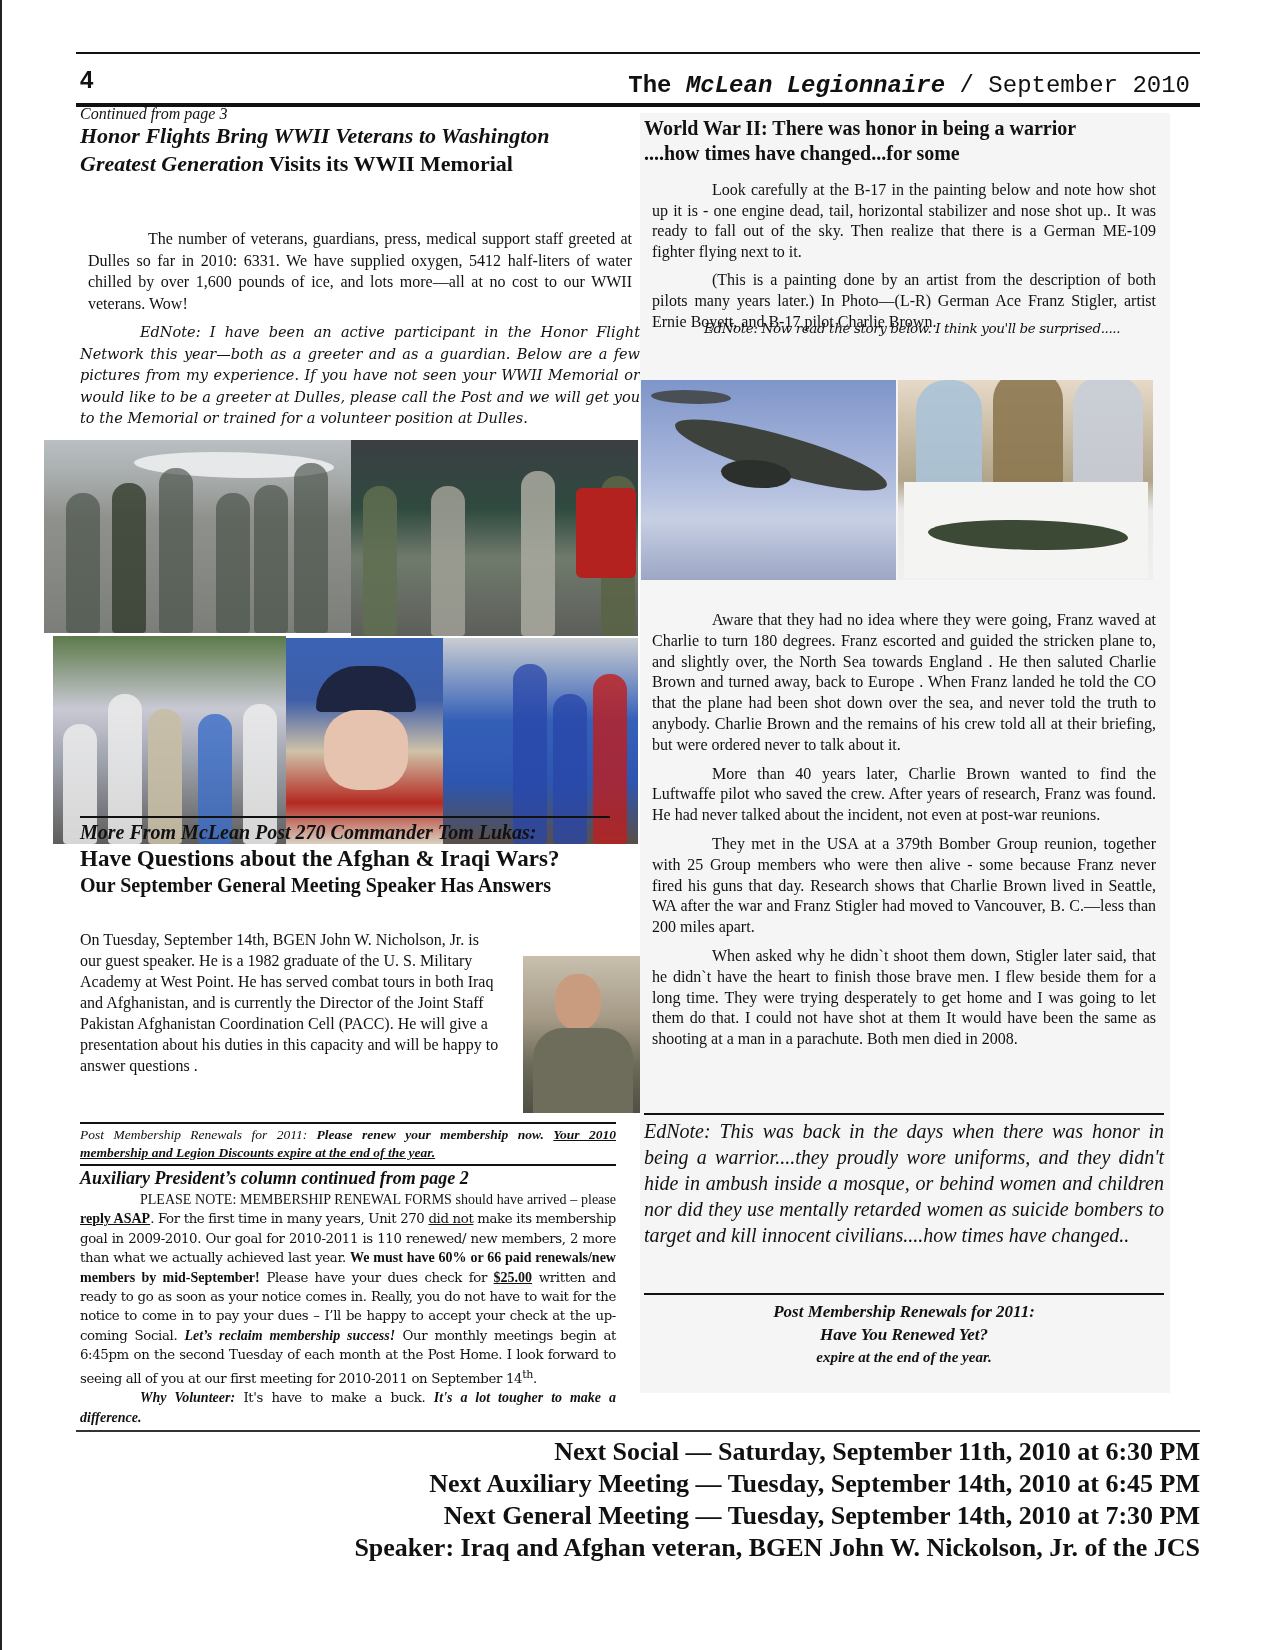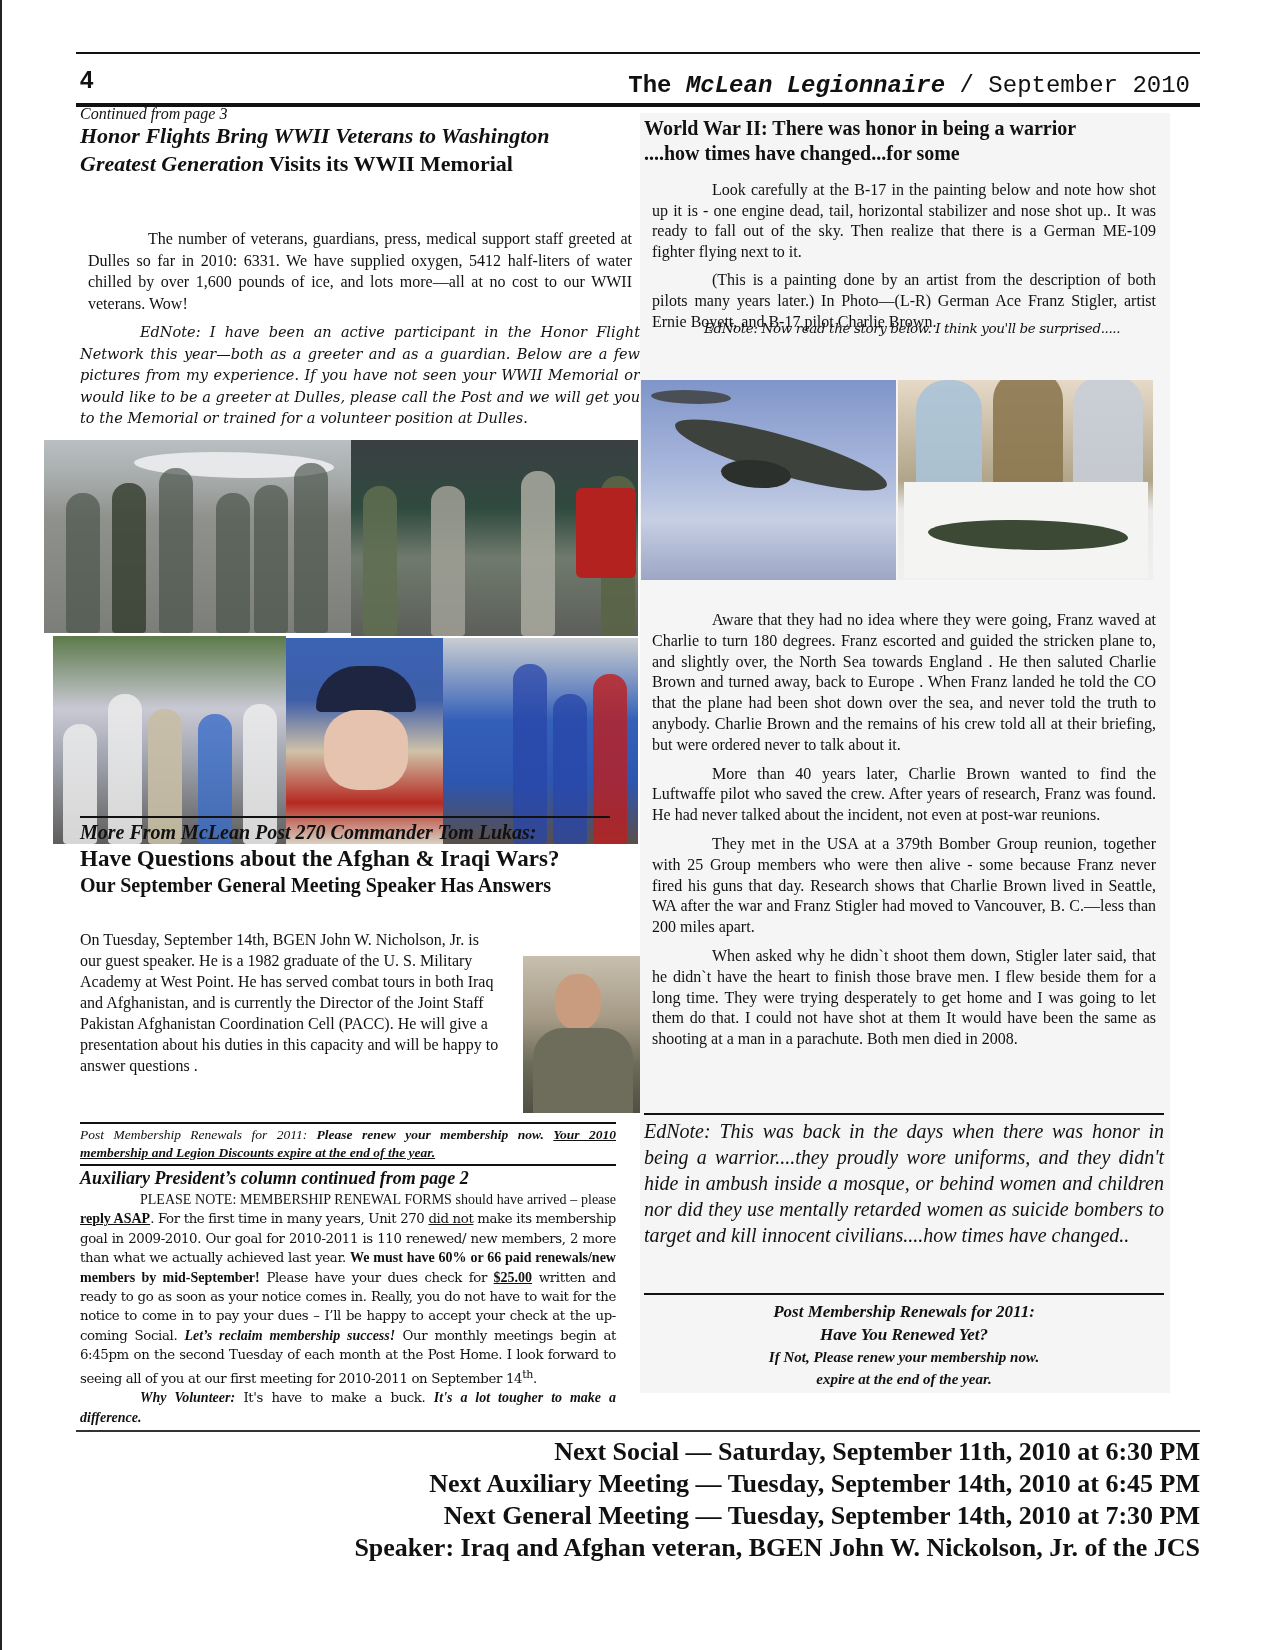--- a/index.html
+++ b/index.html
@@ -180,21 +180,20 @@
   <p class="body14 indent" style="line-height:20.8px;">They met in the  USA at a 379th Bomber Group reunion, together with 25 Group members who were then alive - some because Franz never fired his guns that day. Research shows that Charlie Brown lived in Seattle, WA after the war and Franz Stigler had moved to Vancouver, B. C.—less than 200 miles apart.</p>
   <p class="body14 indent" style="line-height:20.8px;">When asked why he didn`t shoot them down, Stigler later said, that he didn`t have the heart to finish those brave men. I flew beside them for a long time. They were trying desperately to get home and I was going to let them do that. I could not have shot at them  It would have been the same as shooting at a man in a parachute. Both men died in 2008.</p>
 </div>
 
 <div class="sec-rule" style="left:644px; top:1113px; width:520px;"></div>
 <div class="r-ednote2">EdNote: This was back in the days when there was honor in being a warrior....they proudly wore uniforms, and they didn't hide in ambush inside a mosque, or behind women and children nor did they use mentally retarded women as suicide bombers to target and kill innocent civilians....how times have changed..</div>
 <div class="sec-rule" style="left:644px; top:1293px; width:520px;"></div>
 <div class="r-renew">
   <div class="l1">Post Membership Renewals for 2011:</div>
   <div class="l1">Have You Renewed Yet?</div>
-  <div class="l2">If Not, Please renew your membership now.</div>
   <div class="l2">expire at the end of the year.</div>
 </div>
 
 <div class="bottom-rule"></div>
 <div class="events">
   <div>Next Social — Saturday, September 11th, 2010 at 6:30 PM</div>
   <div>Next Auxiliary Meeting — Tuesday, September 14th, 2010 at 6:45 PM</div>
   <div>Next General Meeting — Tuesday, September 14th, 2010 at 7:30 PM</div>
   <div>Speaker: Iraq and Afghan veteran, BGEN John W. Nickolson, Jr. of the JCS</div>
 </div>

